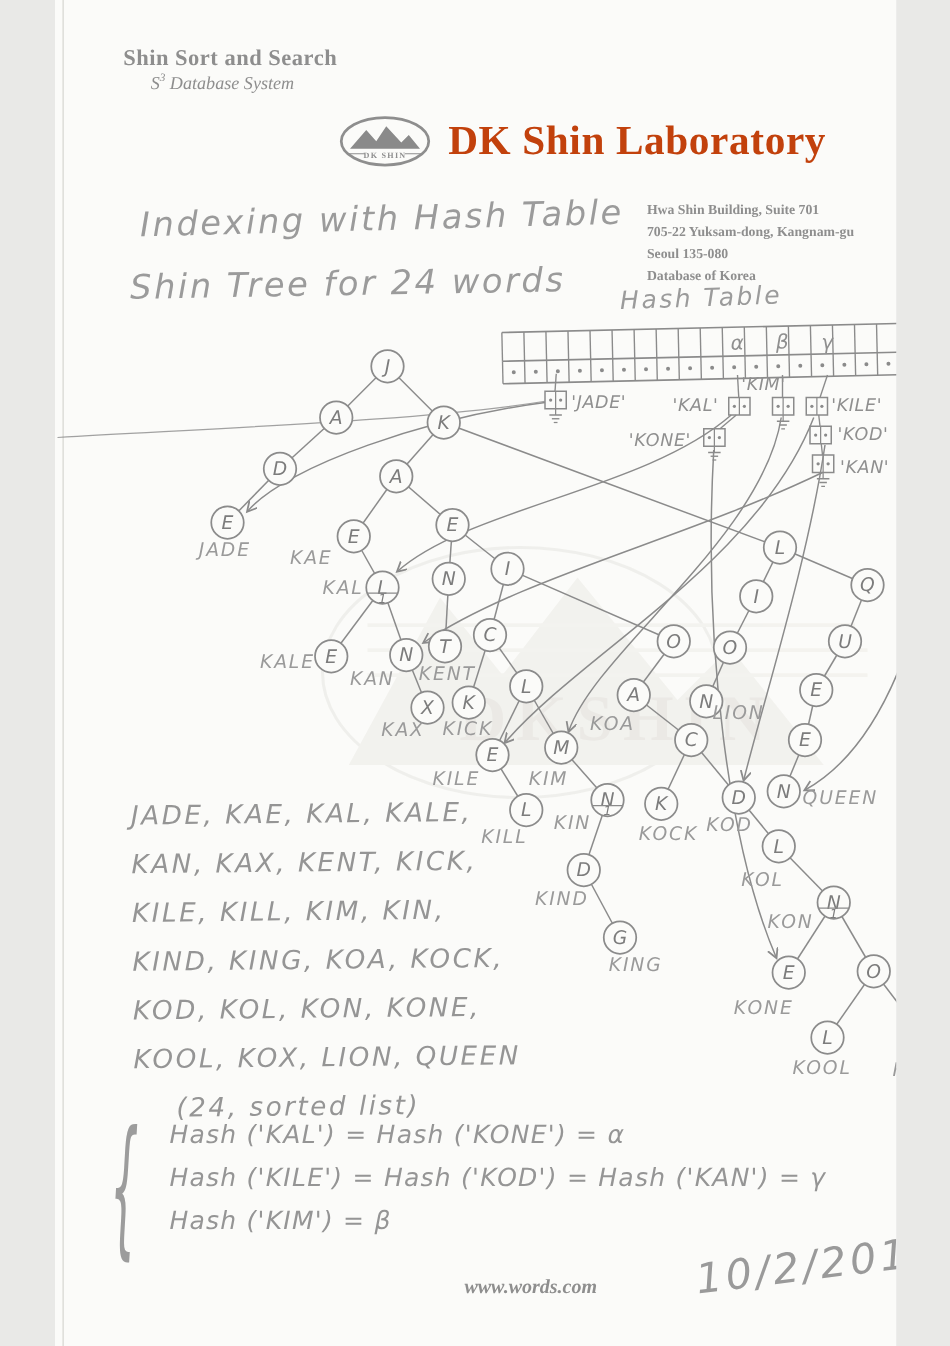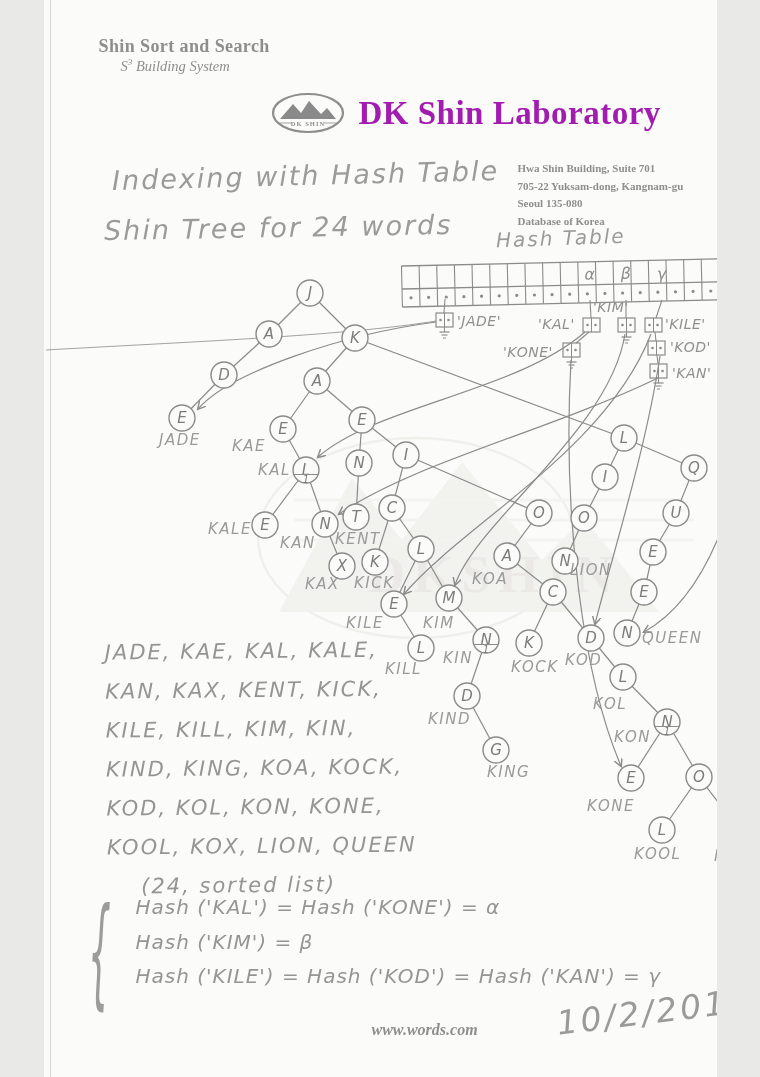--- a/index.html
+++ b/index.html
@@ -6,21 +6,21 @@
   .page{position:relative;width:673px;height:1077px;margin:0 auto;background:#fbfbf9;
         overflow:hidden;font-family:"Liberation Serif",serif;}
   .edge-l{position:absolute;left:6px;top:0;width:1px;height:1077px;background:#b9b9b4;opacity:.55;}
   .edge-r{position:absolute;left:755px;top:0;width:2px;height:1077px;background:#a9a9a4;opacity:.6;}
   .print{color:#8e8e8e;}
   .brand{position:absolute;left:55px;top:36px;}
   .brand-title{font-weight:bold;font-size:18px;letter-spacing:.4px;}
   .brand-sub{font-style:italic;font-size:14.5px;margin-left:22px;margin-top:0;}
   .brand-sub sup{font-size:9px;}
   .masthead{position:absolute;left:226px;top:92px;display:flex;align-items:center;gap:13px;}
-  .lab-title{font-size:33px;font-weight:bold;color:#a21caf;letter-spacing:.5px;white-space:nowrap;}
+  .lab-title{font-size:33px;font-weight:bold;color:#c2410c;letter-spacing:.5px;white-space:nowrap;}
   .address{position:absolute;left:474px;top:160px;font-weight:bold;font-size:11px;
            line-height:17.5px;color:#8e8e8e;}
   .hand{font-family:"DejaVu Sans",sans-serif;font-style:italic;color:#9b9b9b;}
   .title1{position:absolute;left:68px;top:160px;font-size:27px;letter-spacing:2px;transform:rotate(-1.5deg);white-space:nowrap;}
   .title2{position:absolute;left:60px;top:212px;font-size:27px;letter-spacing:2px;transform:rotate(-1deg);white-space:nowrap;}
   .hash-label{position:absolute;left:452px;top:226px;font-size:20px;letter-spacing:2px;transform:rotate(-2deg);white-space:nowrap;}
   .word-list{position:absolute;left:62px;top:632px;font-size:21px;line-height:39px;
              letter-spacing:2px;transform:rotate(-.6deg);color:#959595;}
   .word-note{margin-left:34px;}
   .equations{position:absolute;left:92px;top:890px;font-size:20px;line-height:34.5px;
@@ -37,21 +37,21 @@
 <body>
 
 <div class="page">
   <div class="edge-l"></div>
   <div class="edge-r"></div>
 
   <div class="brand print">
     <div class="brand-title">Shin Sort and Search</div>
     <div class="brand-sub">
       <span>S</span><sup>3</sup>
-      <span>Building System</span>
+      <span>Database System</span>
     </div>
   </div>
 
   <div class="masthead">
     <svg width="76" height="42" viewBox="0 0 76 42">
       <ellipse cx="38" cy="21" rx="35" ry="19" fill="none" stroke="#8e8e8e" stroke-width="2.2"></ellipse>
       <polygon points="10,27 23,12 31,21 39,9 51,22 57,16 66,27" fill="#8a8a8a"></polygon>
       <line x1="9" y1="31" x2="22" y2="31" stroke="#8e8e8e" stroke-width="0.8"></line>
       <line x1="54" y1="31" x2="67" y2="31" stroke="#8e8e8e" stroke-width="0.8"></line>
       <text x="38" y="34" text-anchor="middle" font-size="6.5" font-weight="bold" fill="#8e8e8e" letter-spacing="1">DK SHIN</text>
@@ -406,19 +406,19 @@
     <div>KILE, KILL, KIM, KIN,</div>
     <div>KIND, KING, KOA, KOCK,</div>
     <div>KOD, KOL, KON, KONE,</div>
     <div>KOOL, KOX, LION, QUEEN</div>
     <div class="word-note">(24, sorted list)</div>
   </div>
 
   <div class="hand brace">{</div>
   <div class="hand equations">
     <div>Hash ('KAL') = Hash ('KONE') = α</div>
+    <div>Hash ('KILE') = Hash ('KOD') = Hash ('KAN') = γ</div>
     <div>Hash ('KIM') = β</div>
-    <div>Hash ('KILE') = Hash ('KOD') = Hash ('KAN') = γ</div>
   </div>
 
   <div class="footer-url">www.words.com</div>
   <div class="hand date">10/2/2018</div>
 </div>
 
 </body></html>

